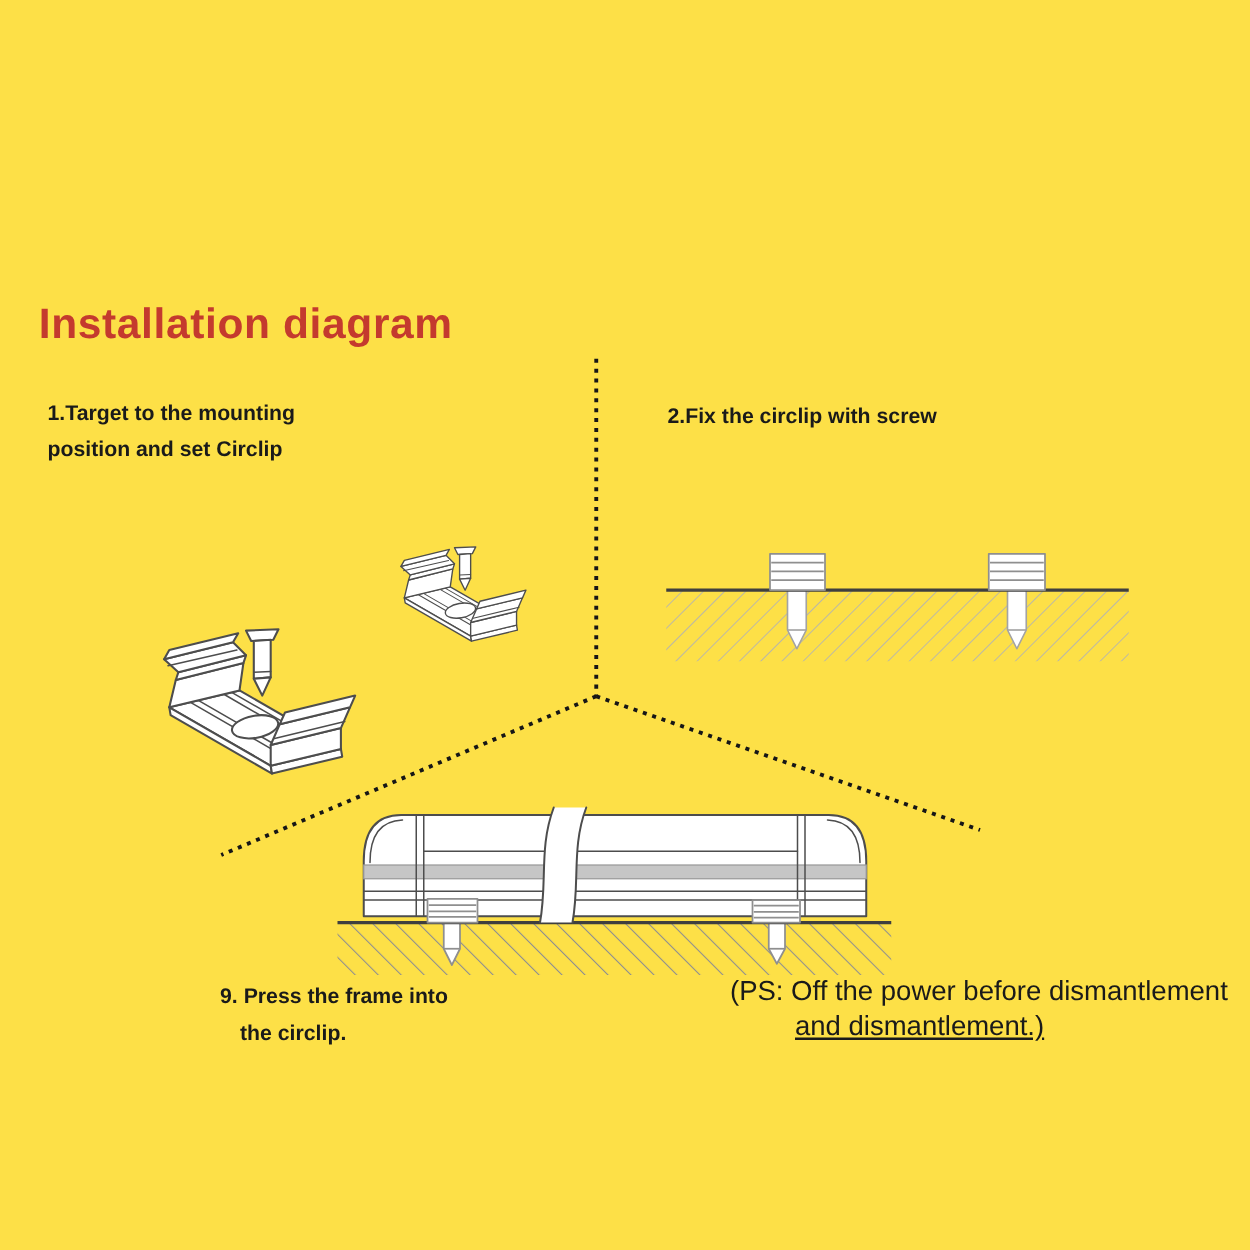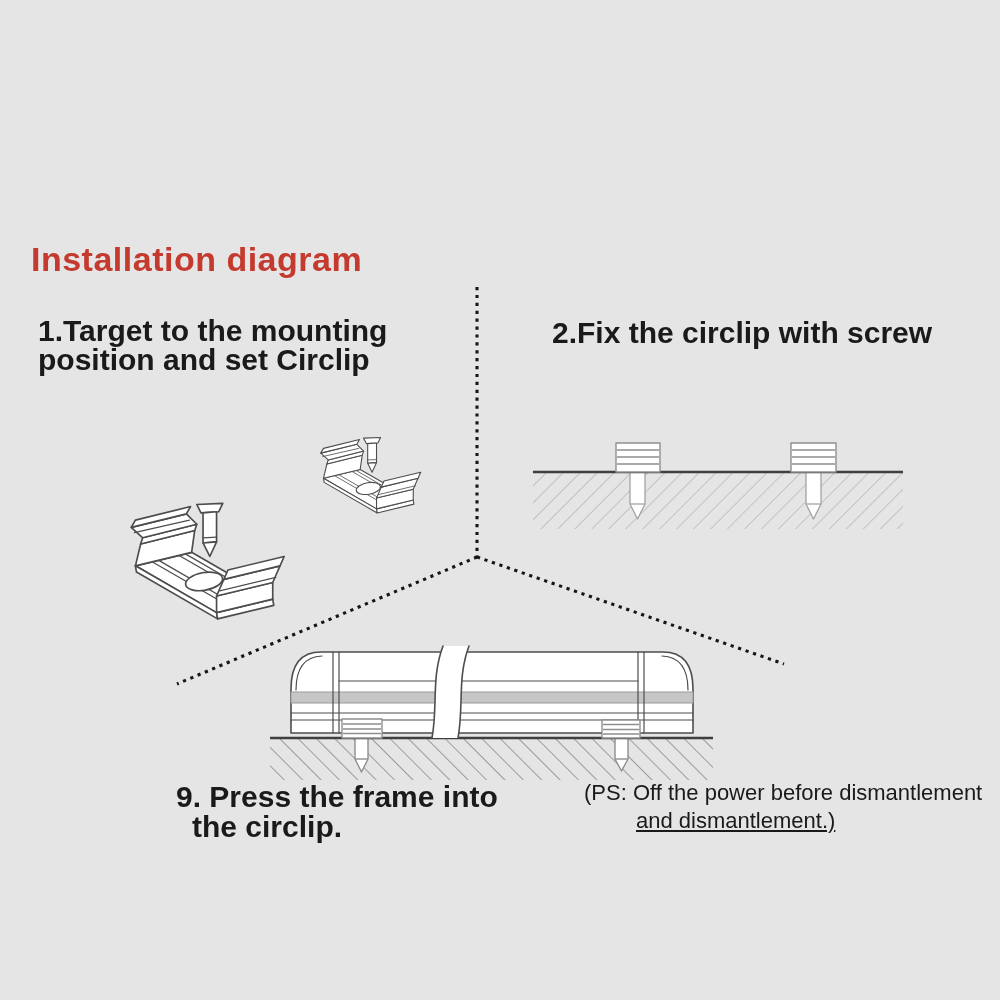--- a/index.html
+++ b/index.html
@@ -1,28 +1,28 @@
 <!DOCTYPE html>
 <html style="--title-red: #c43a2e; --text-black: #1a1a1a; --drawing-line: #4d4d4d; --divider-dot: #161616; --hatch-light: #b2b2b2; --hatch-dark: #8f8f8f; --band-gray: #c6c6c6;"><head>
 <meta charset="utf-8">
 <style>
   html,body{margin:0;padding:0;background:#ffffff;}
   .canvas{
-    position:relative;width:1000px;height:1000px;background:#e5e5e5;overflow:hidden;
+    position:relative;width:1000px;height:1000px;background:#fde047;overflow:hidden;
     font-family:"Liberation Sans", sans-serif;color:var(--text-black,#1a1a1a);
   }
   .title{
     position:absolute;left:31px;top:240px;margin:0;
     font-size:34px;font-weight:bold;letter-spacing:0.5px;
     color:var(--title-red,#c43a2e);
   }
-  .step{position:absolute;font-size:30px;font-weight:bold;line-height:29px;white-space:nowrap;}
+  .step{position:absolute;font-size:17px;font-weight:bold;line-height:29px;white-space:nowrap;}
   .step1{left:38px;top:316px;}
   .step1 .l2{}
-  .step2{left:552px;top:318px;}
+  .step2{left:534px;top:318px;}
   .step3{left:176px;top:782px;line-height:30px;}
   .step3 .l2{margin-left:16px;}
   .note{position:absolute;left:584px;top:779px;font-size:22px;font-weight:normal;line-height:28px;white-space:nowrap;}
   .note .l2{margin-left:52px;text-decoration:underline;}
   svg.art{position:absolute;left:0;top:0;}
   
   .ln{fill:none;stroke:var(--drawing-line,#4d4d4d);stroke-width:1.6;stroke-linejoin:round;stroke-linecap:round;}
   .fw{fill:#fff;stroke:var(--drawing-line,#4d4d4d);stroke-width:1.6;stroke-linejoin:round;}
   .thin{stroke-width:1.2;}
   .ltln{fill:none;stroke:#8f8f8f;stroke-width:1.4;stroke-linejoin:round;}

